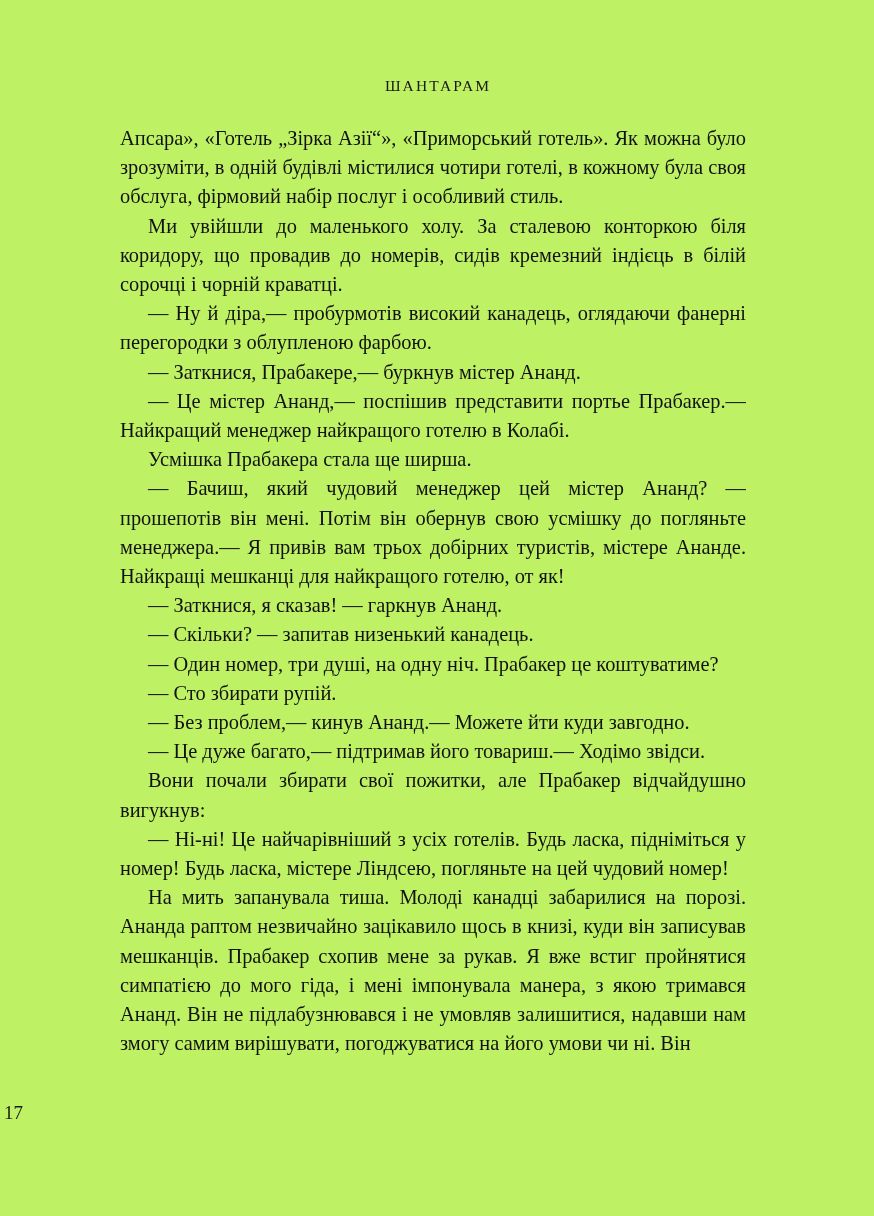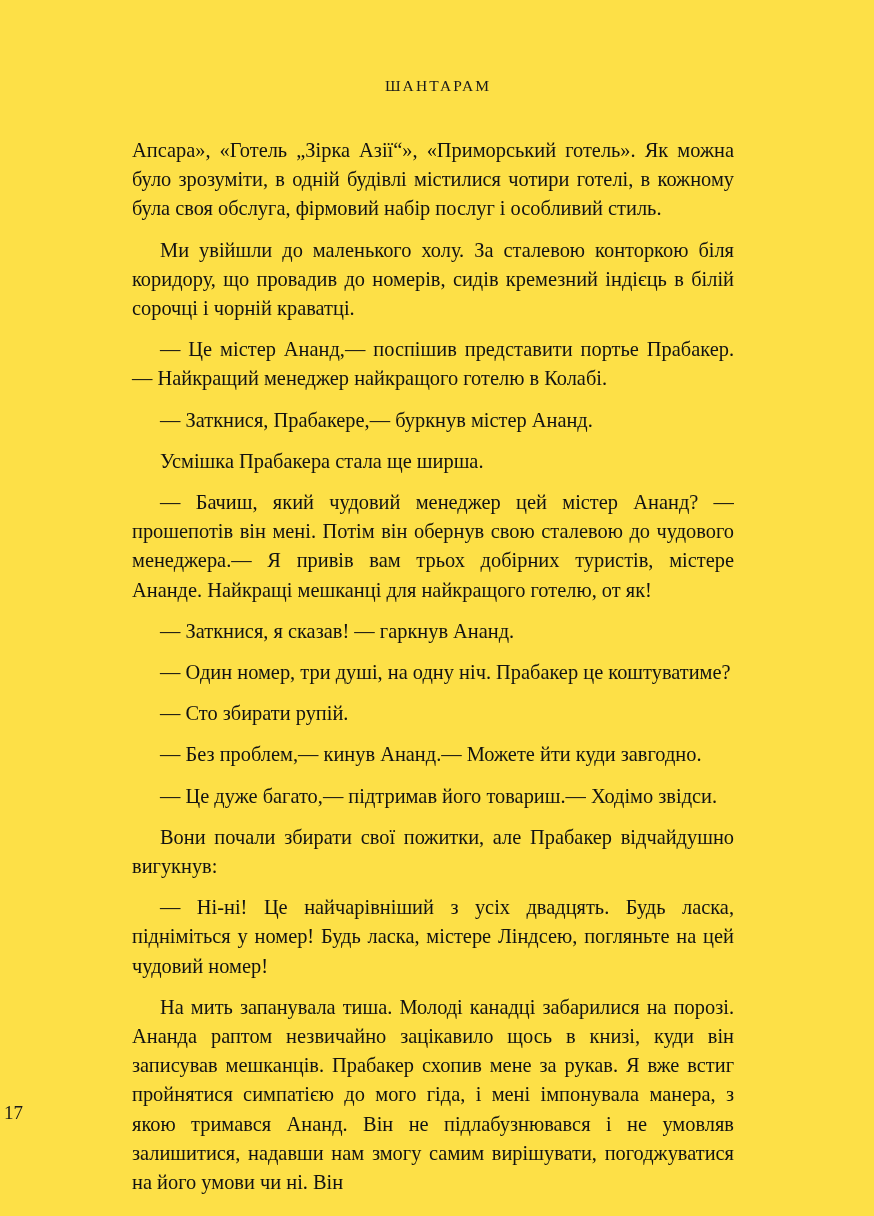--- a/index.html
+++ b/index.html
@@ -7,21 +7,21 @@
     margin: 0;
     padding: 0;
     background: #ffffff;
   }
 
   .page {
     position: relative;
     width: 874px;
     height: 1216px;
     margin: 0 auto;
-    background: #fde047;
+    background: #bef264;
     overflow: hidden;
     font-family: "Liberation Serif", "DejaVu Serif", serif;
     color: #121212;
     box-sizing: border-box;
   }
 
   
   .running-head {
     position: absolute;
     top: 78px;
@@ -45,21 +45,21 @@
     width: 626px;
     font-size: 20.4px;
     line-height: 29.2px;
     text-align: justify;
     text-justify: inter-word;
     color: #121212;
     hyphens: manual;
   }
 
   .textblock p {
-    margin: 12px;
+    margin: 0;
     text-indent: 28px;
     text-align: justify;
   }
 
   
   .textblock p.cont {
     text-indent: 0;
   }
 
   
@@ -82,29 +82,31 @@
 </head>
 <body>
 
 <div class="page">
 
   <div class="running-head">ШАНТАРАМ</div>
 
   <div class="textblock">
     <p class="cont">Апсара», «Готель „Зірка Азії“», «Приморський готель». Як можна було зрозуміти, в одній будівлі містилися чотири готелі, в кожному була своя обслуга, фірмовий набір послуг і особливий стиль.</p>
     <p>Ми увійшли до маленького холу. За сталевою конторкою біля коридору, що провадив до номерів, сидів кремезний індієць в білій сорочці і чорній краватці.</p>
+    <p>— Ну й діра,— пробурмотів високий канадець, оглядаючи фанерні перегородки з облупленою фарбою.</p>
+    <p>— Заткнися, Прабакере,— буркнув містер Ананд.</p>
     <p>— Це містер Ананд,— поспішив представити портье Прабакер.— Найкращий менеджер найкращого готелю в Колабі.</p>
-    <p>— Заткнися, Прабакере,— буркнув містер Ананд.</p>
     <p>Усмішка Прабакера стала ще ширша.</p>
-    <p>— Бачиш, який чудовий менеджер цей містер Ананд? — прошепотів він мені. Потім він обернув свою сталевою до чудового менеджера.— Я привів вам трьох добірних туристів, містере Ананде. Найкращі мешканці для найкращого готелю, от як!</p>
+    <p>— Бачиш, який чудовий менеджер цей містер Ананд? — прошепотів він мені. Потім він обернув свою усмішку до погляньте менеджера.— Я привів вам трьох добірних туристів, містере Ананде. Найкращі мешканці для найкращого готелю, от як!</p>
     <p>— Заткнися, я сказав! — гаркнув Ананд.</p>
+    <p>— Скільки? — запитав низенький канадець.</p>
     <p>— Один номер, три душі, на одну ніч. Прабакер це коштуватиме?</p>
     <p>— Сто збирати рупій.</p>
     <p>— Без проблем,— кинув Ананд.— Можете йти куди завгодно.</p>
     <p>— Це дуже багато,— підтримав його товариш.— Ходімо звідси.</p>
     <p>Вони почали збирати свої пожитки, але Прабакер відчайдушно вигукнув:</p>
-    <p>— Ні-ні! Це найчарівніший з усіх двадцять. Будь ласка, підніміться у номер! Будь ласка, містере Ліндсею, погляньте на цей чудовий номер!</p>
+    <p>— Ні-ні! Це найчарівніший з усіх готелів. Будь ласка, підніміться у номер! Будь ласка, містере Ліндсею, погляньте на цей чудовий номер!</p>
     <p>На мить запанувала тиша. Молоді канадці забарилися на порозі. Ананда раптом незвичайно зацікавило щось в книзі, куди він записував мешканців. Прабакер схопив мене за рукав. Я вже встиг пройнятися симпатією до мого гіда, і мені імпонувала манера, з якою тримався Ананд. Він не підлабузнювався і не умовляв залишитися, надавши нам змогу самим вирішувати, погоджуватися на його умови чи ні. Він</p>
   </div>
 
   <div class="folio">17</div>
 
 </div>
 
 </body></html>

